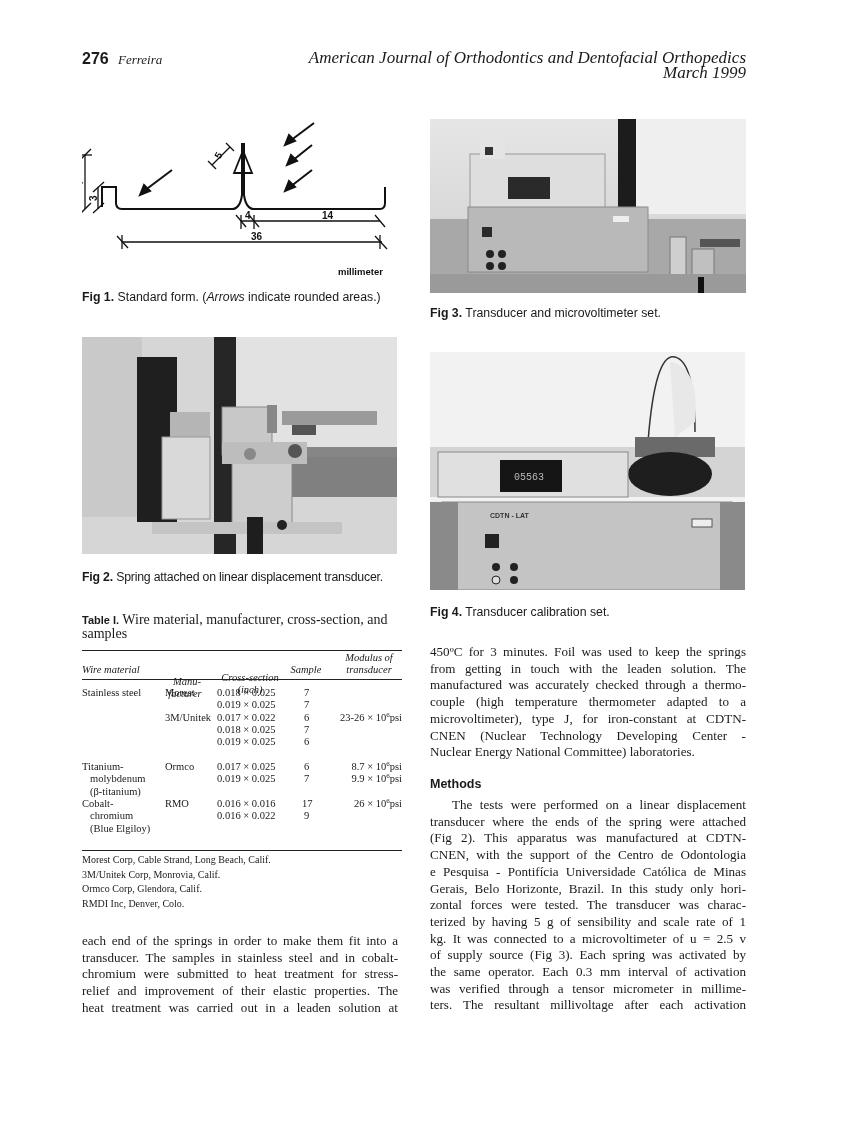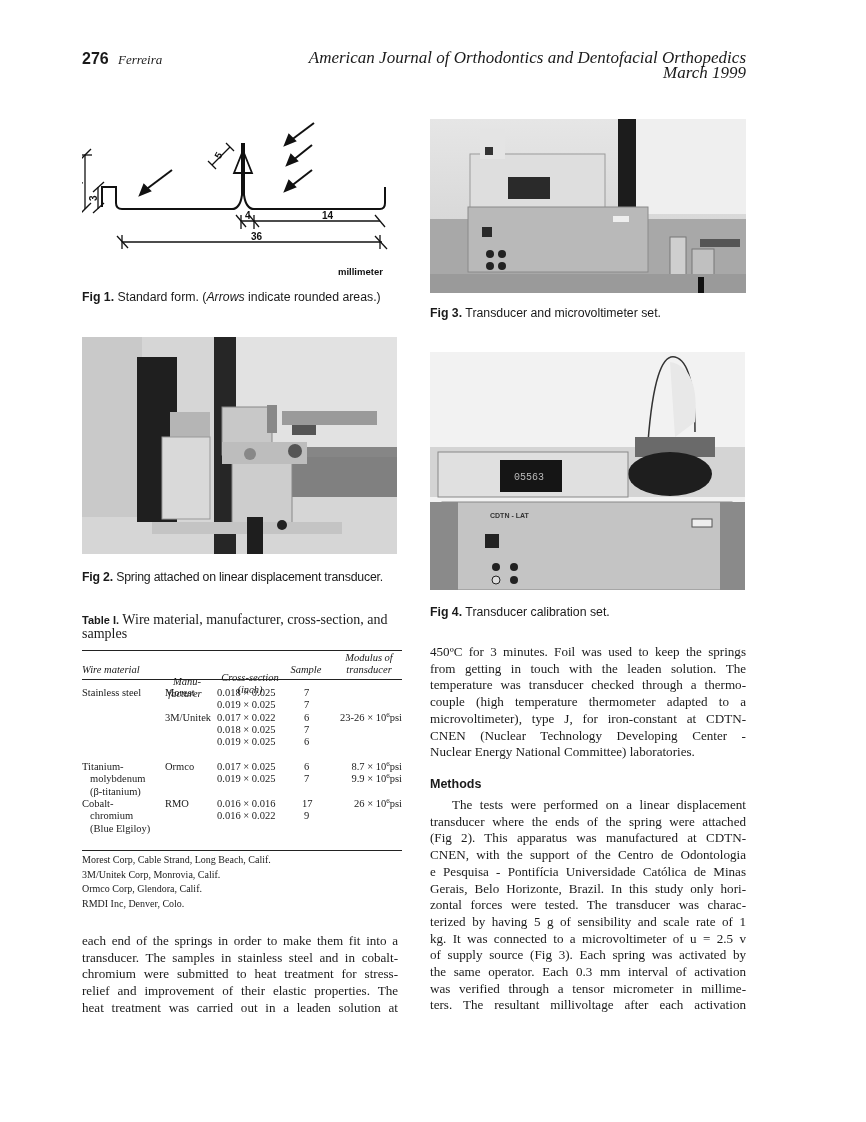--- a/index.html
+++ b/index.html
@@ -278,21 +278,21 @@
   <span class="ln">each end of the springs in order to make them fit into a</span>
   <span class="ln">transducer. The samples in stainless steel and in cobalt-</span>
   <span class="ln">chromium were submitted to heat treatment for stress-</span>
   <span class="ln">relief and improvement of their elastic properties. The</span>
   <span class="ln">heat treatment was carried out in a leaden solution at</span>
 </div>
 
 <div class="abs para" style="left:430px; top:644px; width:316px;">
   <span class="ln">450ºC for 3 minutes. Foil was used to keep the springs</span>
   <span class="ln">from getting in touch with the leaden solution. The</span>
-  <span class="ln">temperature was transducer checked through a thermo-</span>
+  <span class="ln">manufactured was accurately checked through a thermo-</span>
   <span class="ln">couple (high temperature thermometer adapted to a</span>
   <span class="ln">microvoltimeter), type J, for iron-constant at CDTN-</span>
   <span class="ln">CNEN (Nuclear Technology Developing Center -</span>
   <span class="ln last">Nuclear Energy National Committee) laboratories.</span>
 </div>
 
 <div class="abs section" style="left:430px; top:777px;">Methods</div>
 
 <div class="abs para" style="left:430px; top:797px; width:316px;">
   <span class="ln" style="padding-left:22px; box-sizing:border-box;">The tests were performed on a linear displacement</span>

